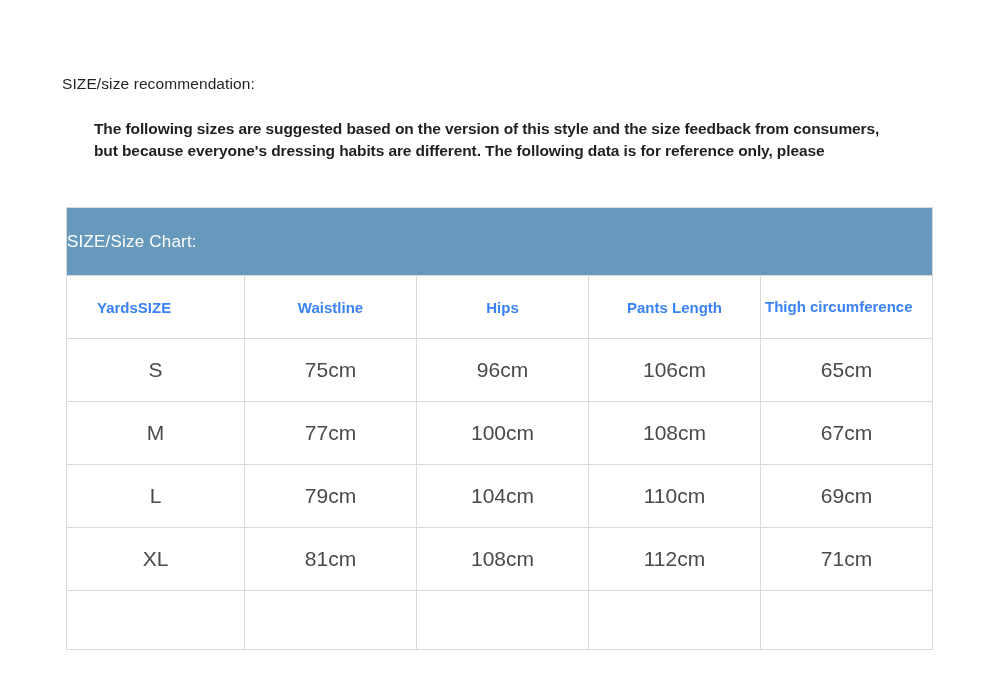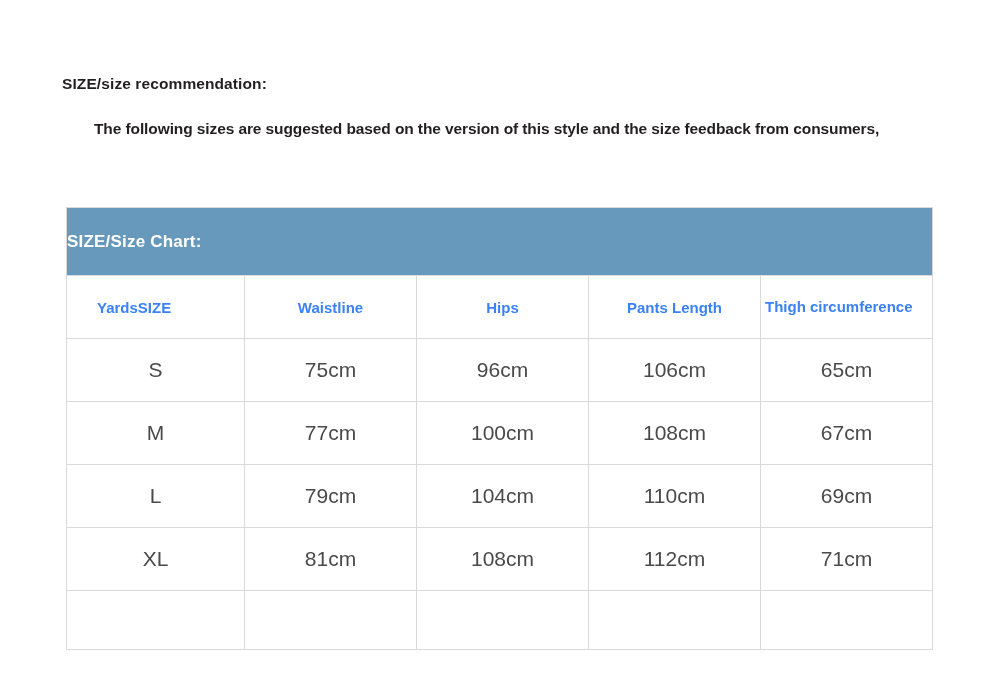--- a/index.html
+++ b/index.html
@@ -18,21 +18,21 @@
     position: relative;
     width: 1000px;
     height: 674px;
     box-sizing: border-box;
   }
   .heading {
     position: absolute;
     left: 62px;
     top: 75px;
     font-size: 15.5px;
-    font-weight: bold;
+    font-weight: normal;
     letter-spacing: 0.1px;
   }
   .intro {
     position: absolute;
     left: 62px;
     top: 118px;
     width: 880px;
     font-size: 15.5px;
     font-weight: bold;
     line-height: 1.45;
@@ -56,21 +56,21 @@
   table.size-chart td, table.size-chart th {
     border: 1px solid #d9d9d9;
     padding: 0;
   }
   .chart-title-row td {
     background: #6699bb;
     height: 67px;
     border: 1px solid #6699bb;
     color: #ffffff;
     font-size: 17px;
-    font-weight: bold;
+    font-weight: normal;
     text-align: left;
     padding-left: 18px;
     vertical-align: middle;
     letter-spacing: 0.2px;
   }
   .header-row td {
     height: 62px;
     font-size: 15px;
     font-weight: bold;
     color: #3b82f6;
@@ -106,20 +106,21 @@
 </style>
 </head>
 <body>
 
 <div class="page">
 
   <div class="heading">SIZE/size recommendation:</div>
 
   <div class="intro">
     <span>The following sizes are suggested based on the version of this style and the size feedback from consumers,</span>
+    <span>but because everyone's dressing habits are different. The following data is for reference only, please</span>
   </div>
 
   <div class="table-wrap">
     <table class="size-chart">
       <colgroup>
         <col class="col-1">
           <col class="col-2">
           <col class="col-3">
           <col class="col-4">
           <col class="col-5">

